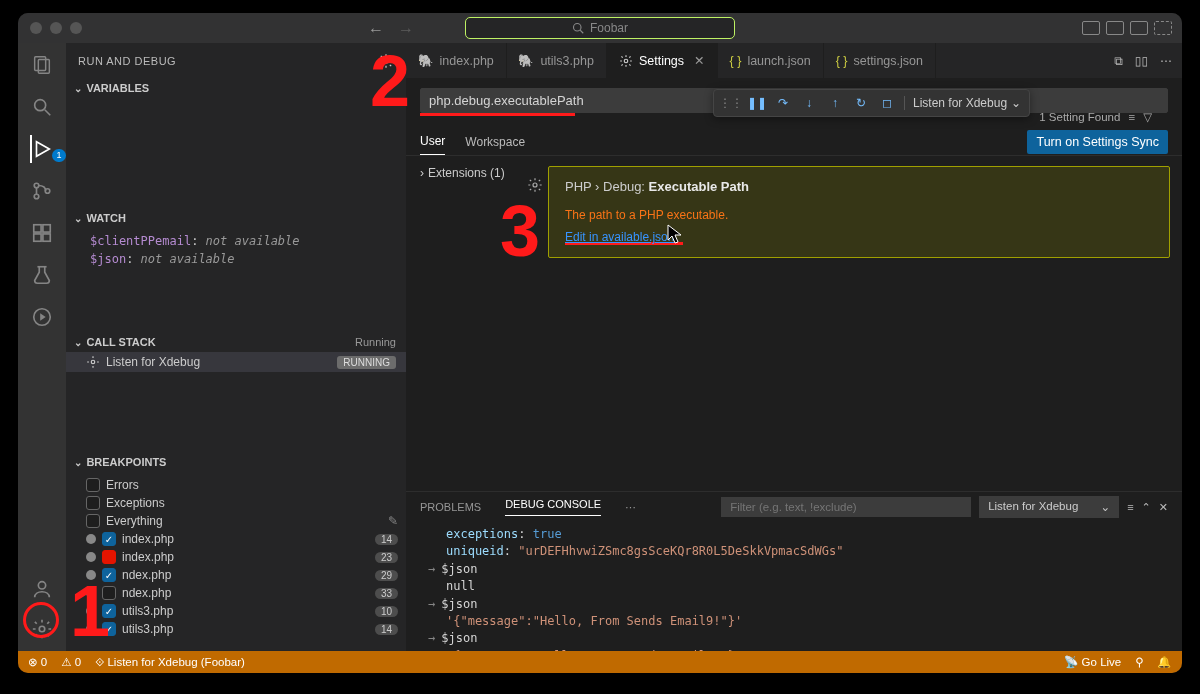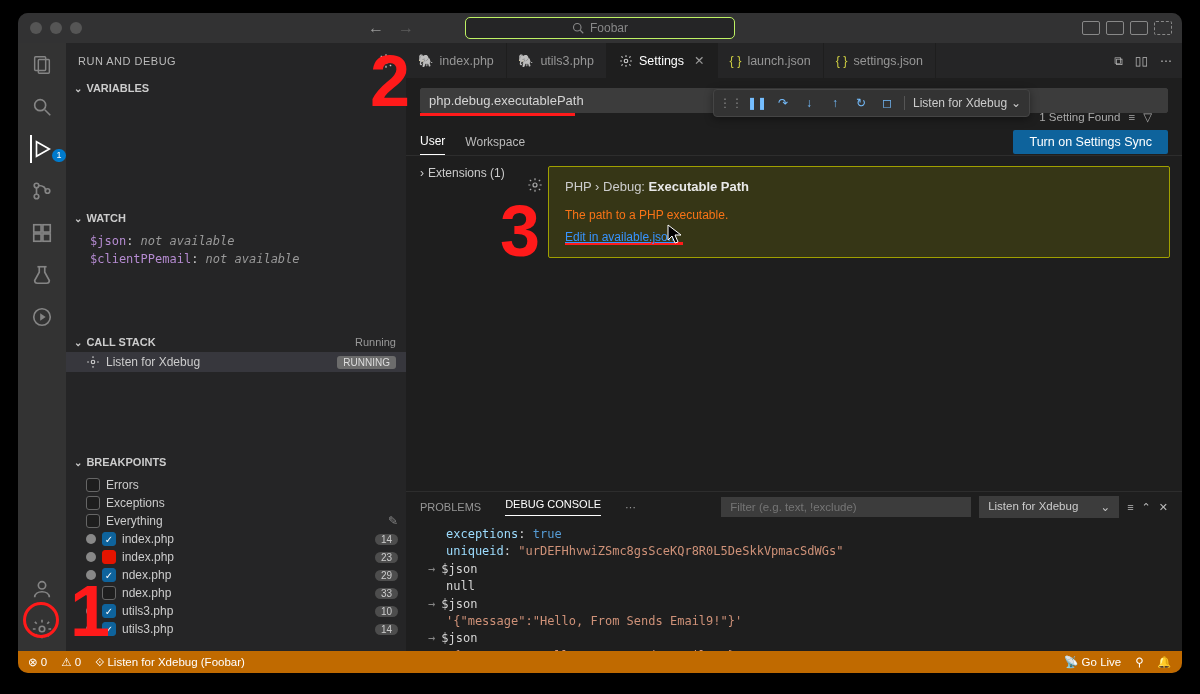--- a/index.html
+++ b/index.html
@@ -104,21 +104,21 @@
   }
   .settings-input{
     width:100%; background:#3c3c3c; border:1px solid #3c3c3c; color:#d4d4d4;
     padding:4px 8px; font-size:13px; outline:none; border-radius:2px;
   }
   .red-underline{ height:3px; background:#ff1a1a; width:155px; margin-left:14px;}
   .settings-found{ position:absolute; right:30px; top:97px; color:#aaa; font-size:11.5px; display:flex; align-items:center; gap:8px;}
   .settings-tabs{ display:flex; gap:20px; padding:6px 14px 0; align-items:center; border-bottom:1px solid #2d2d2d; margin-top:6px;}
   .stab{ padding:6px 0; color:#bbb; cursor:pointer;}
   .stab.active{ color:#fff; border-bottom:1px solid #fff;}
-  .sync-btn{ margin-left:auto; background:#0e639c; color:#fff; padding:5px 16px; border-radius:2px; font-size:12.5px;}
+  .sync-btn{ margin-left:auto; background:#0e639c; color:#fff; padding:5px 9px; border-radius:2px; font-size:12.5px;}
 
   .settings-body{ flex:1; display:flex; overflow:hidden;}
   .settings-tree{ width:130px; padding:10px 0 0 14px; color:#ccc;}
   .settings-tree .trow{ display:flex; align-items:center; gap:4px;}
 
   .settings-content{ flex:1; padding:10px 12px;}
   .setting-item{
     background:rgba(128,128,0,0.25);
     border:1px solid #a0a000;
     padding:12px 16px; border-radius:2px;
@@ -271,24 +271,24 @@
         <span>VARIABLES</span>
       </div>
       <div style="height:110px"></div>
 
       <div class="section-title">
         <span class="chev">⌄</span>
         <span>WATCH</span>
       </div>
       <div class="section-body">
         <div class="watch-line">
+          <span class="var-name">$clientPPemail</span><span>: </span><span class="var-gray">not available</span>
+        </div>
+        <div class="watch-line">
           <span class="var-name">$json</span><span>: </span><span class="var-gray">not available</span>
-        </div>
-        <div class="watch-line">
-          <span class="var-name">$clientPPemail</span><span>: </span><span class="var-gray">not available</span>
         </div>
       </div>
       <div style="height:60px"></div>
 
       <div class="section-title callstack-head">
         <span style="display:flex;align-items:center;gap:4px">
           <span class="chev">⌄</span>
           <span>CALL STACK</span>
         </span>
         <span style="color:#999;font-weight:400">Running</span>

